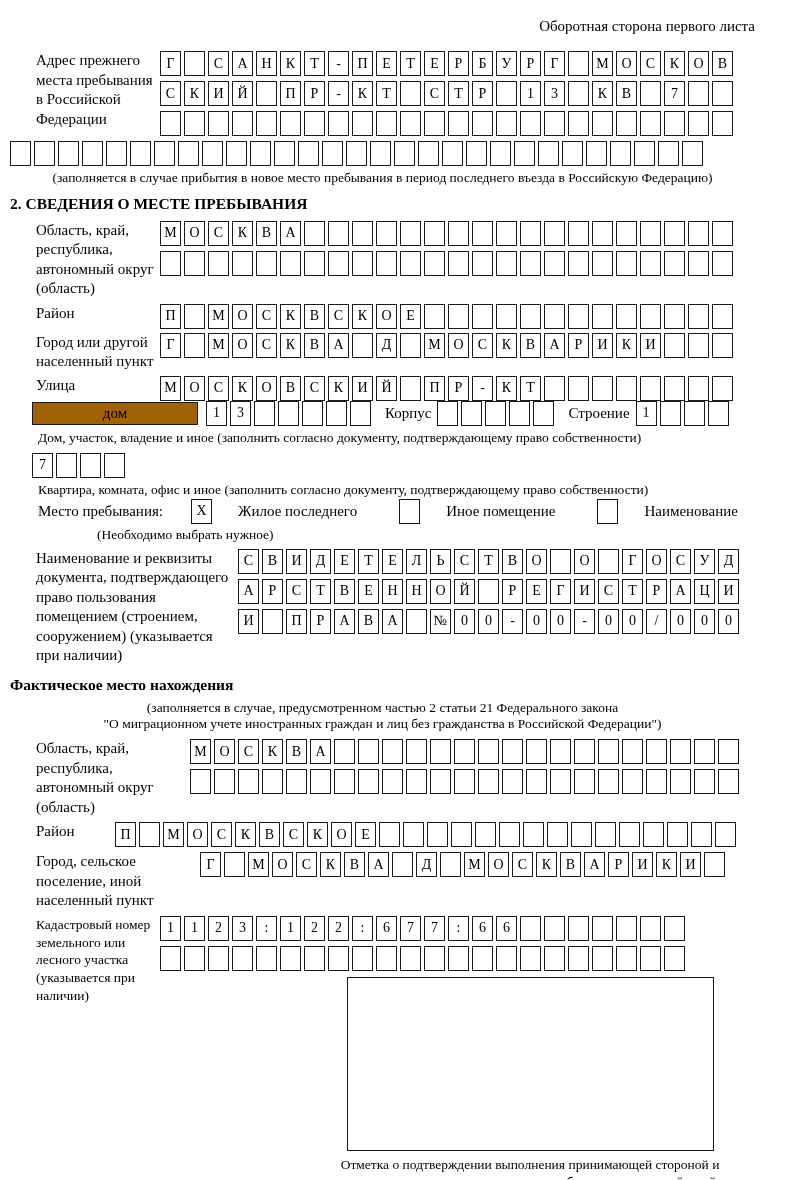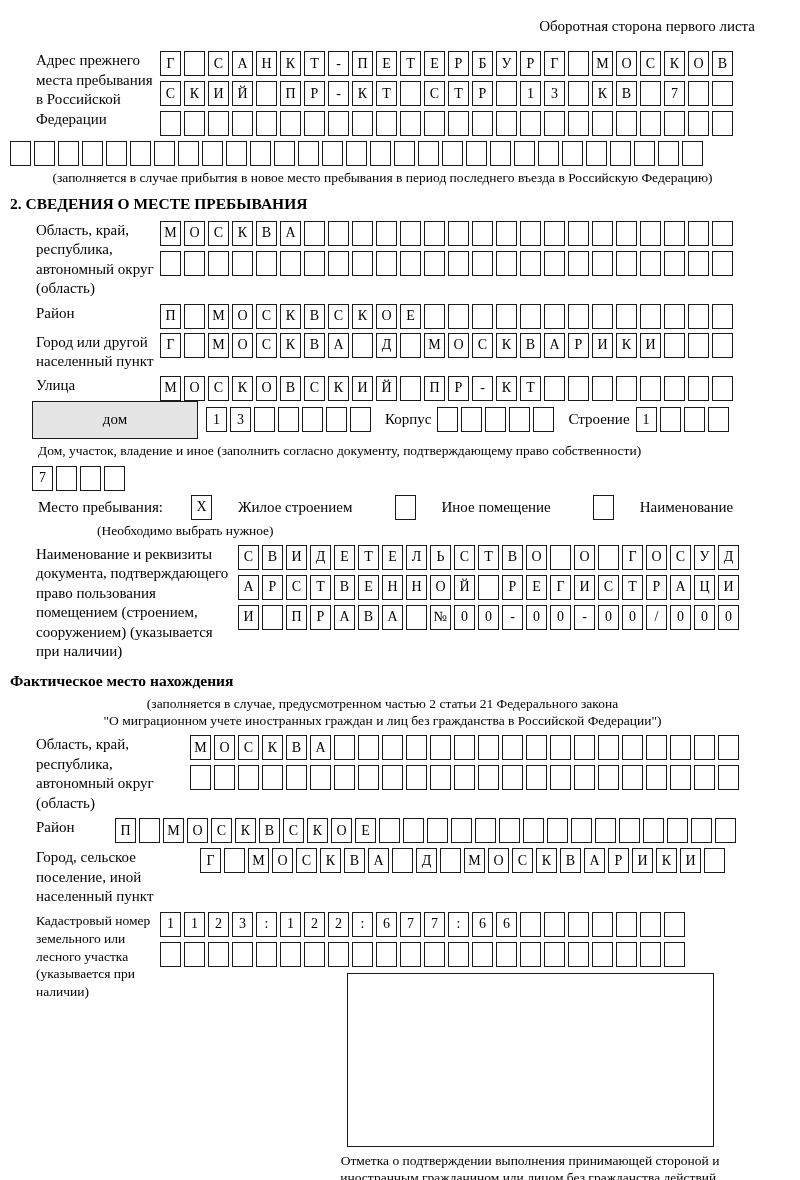--- a/index.html
+++ b/index.html
@@ -21,22 +21,22 @@
     border:1.5px solid #1b1b1b;align-items:center;justify-content:center;
     font-size:14px;line-height:1;background:#fff;
   }
   .note{font-size:13.5px;line-height:1.25;}
   .note-center{text-align:center;margin:4px 0 2px 0;}
   .sec-title{text-align:left;font-weight:bold;font-size:15.5px;margin:8px 0 8px 0;}
   .mb6{margin-bottom:6px;} .mb5{margin-bottom:5px;} .mb4{margin-bottom:4px;} .mb8{}
   .mt5{margin-top:5px;}
   .inline-row{display:flex;align-items:center;margin-left:22px;}
   .wide-box{
-    box-sizing:border-box;border:1.5px solid #1b1b1b;height:38px;
-    display:flex;align-items:center;justify-content:center;font-size:15px;background:#e5e5e5;
+    box-sizing:border-box;border:1.5px solid #1b1b1b;height:23px;
+    display:flex;align-items:center;justify-content:center;font-size:15px;background:#a16207;
   }
   .dom-w{width:166px;margin-right:8px;}
   .kv-w{width:200px;margin-right:8px;}
   .inline-lbl{font-size:15px;margin:0 6px 0 14px;white-space:nowrap;}
   .cap{margin-left:28px;margin-top:4px;}
   .stay-row{display:flex;align-items:center;margin-left:28px;gap:26px;}
   .stay-label{margin-right:2px;}
   .stay-gap{margin-left:16px;}
   .stay-note{margin-left:87px;margin-top:3px;}
   .center{text-align:center;}
@@ -348,25 +348,26 @@
   <div class="note cap mb6">Дом, участок, владение и иное (заполнить согласно документу, подтверждающему право собственности)</div>
 
   <div class="inline-row mb4">
     <div class="box-row">
         <span class="cbox">7</span>
         <span class="cbox"></span>
         <span class="cbox"></span>
         <span class="cbox"></span>
       </div>
   </div>
+  <div class="note cap mb8">Квартира, комната, офис и иное (заполнить согласно документу, подтверждающему право собственности)</div>
 
   <div class="stay-row">
     <span class="stay-label">Место пребывания:</span>
     <span class="cbox">X</span>
-    <span>Жилое строением</span>
+    <span>Жилое последнего</span>
     <span class="cbox stay-gap"></span>
     <span>Иное помещение</span>
     <span class="cbox stay-gap"></span>
     <span>Наименование</span>
   </div>
   <div class="note stay-note mb5">(Необходимо выбрать нужное)</div>
 
   <div class="field">
     <div class="flabel w228">Наименование и реквизиты документа, подтверждающего право пользования помещением (строением, сооружением) (указывается при наличии)</div>
     <div class="rows">

